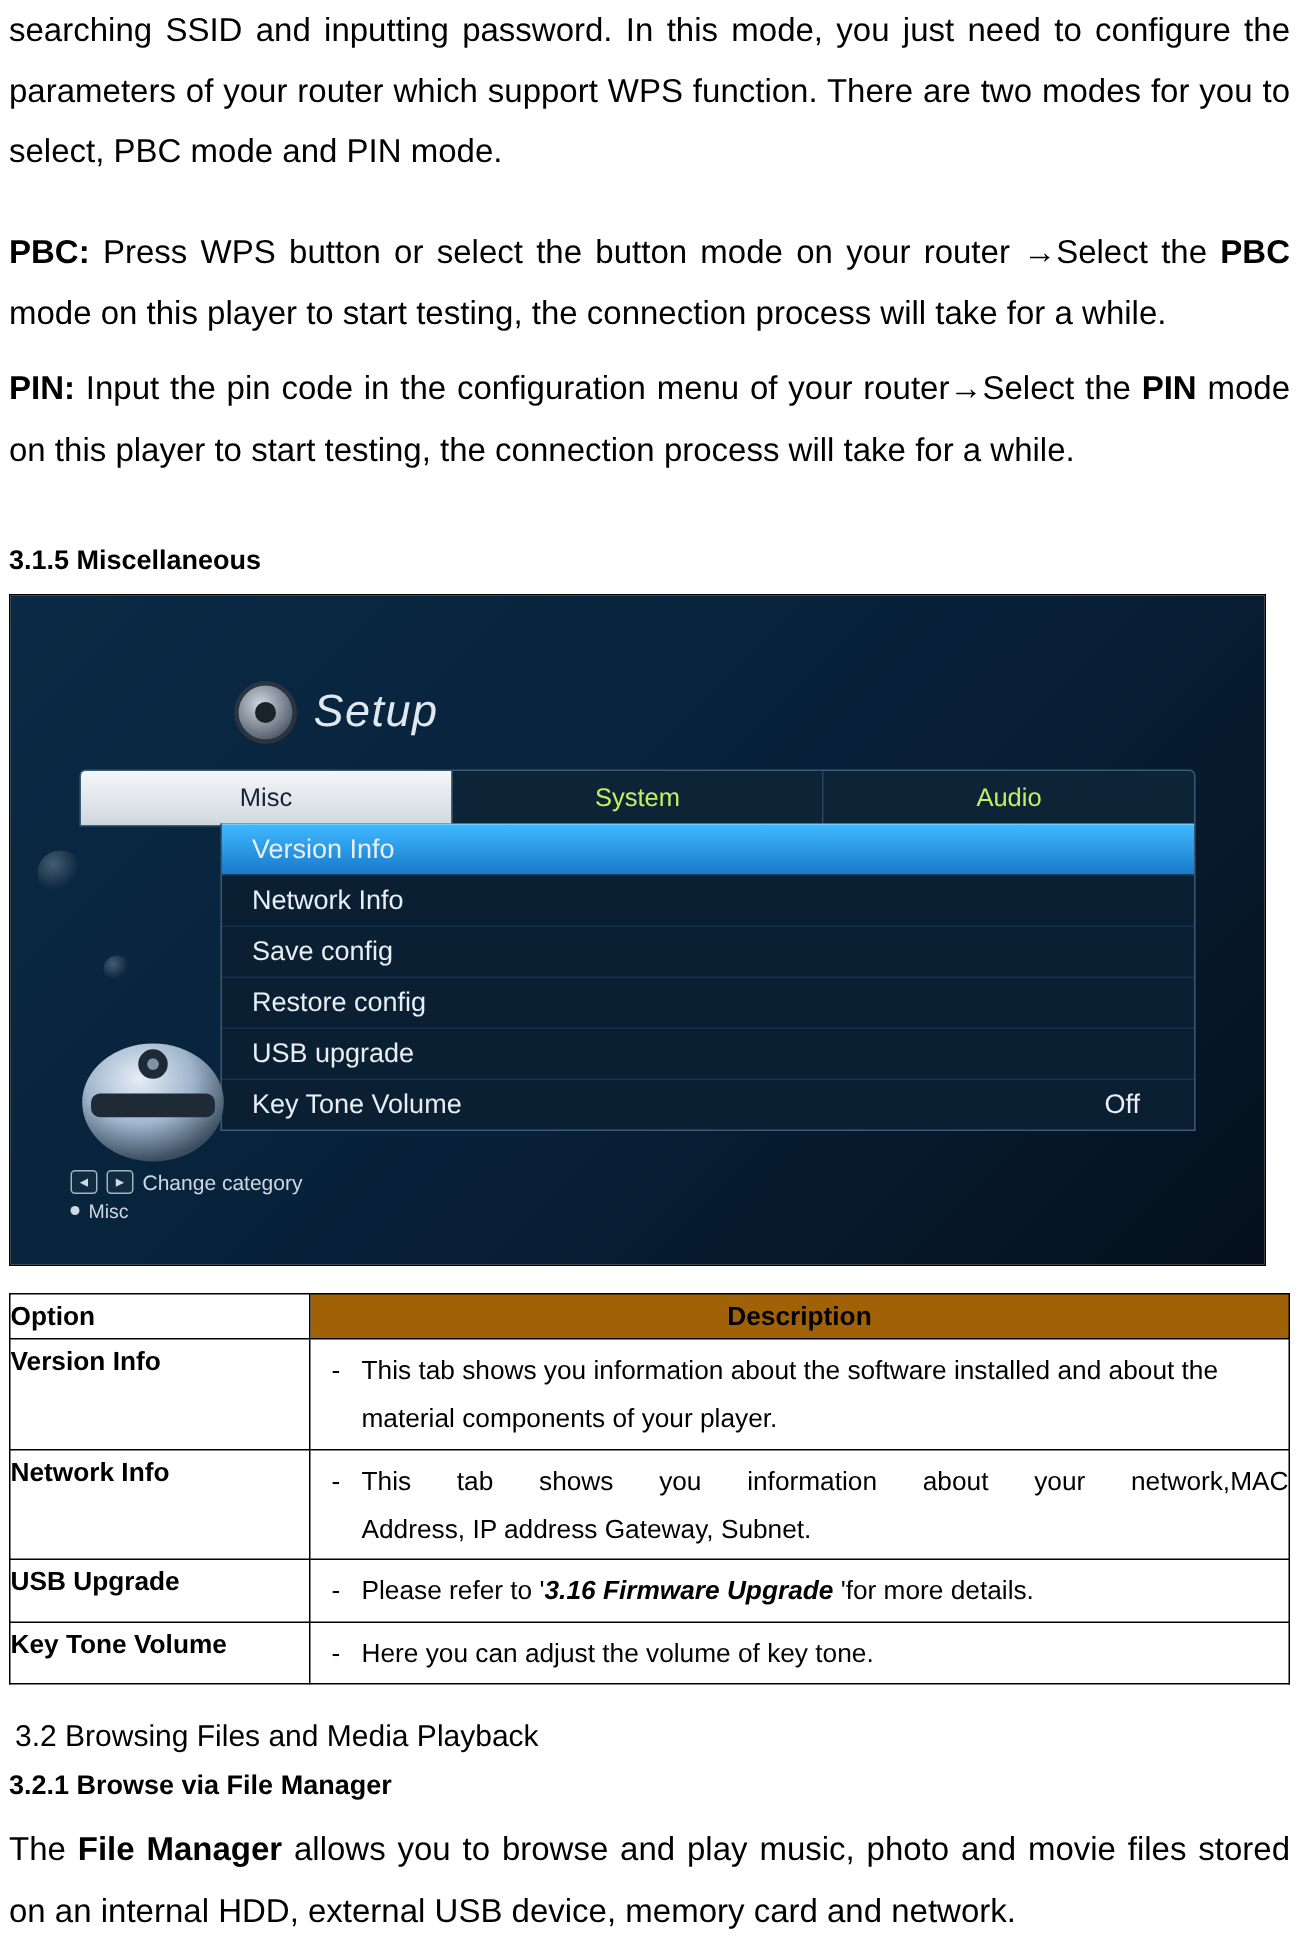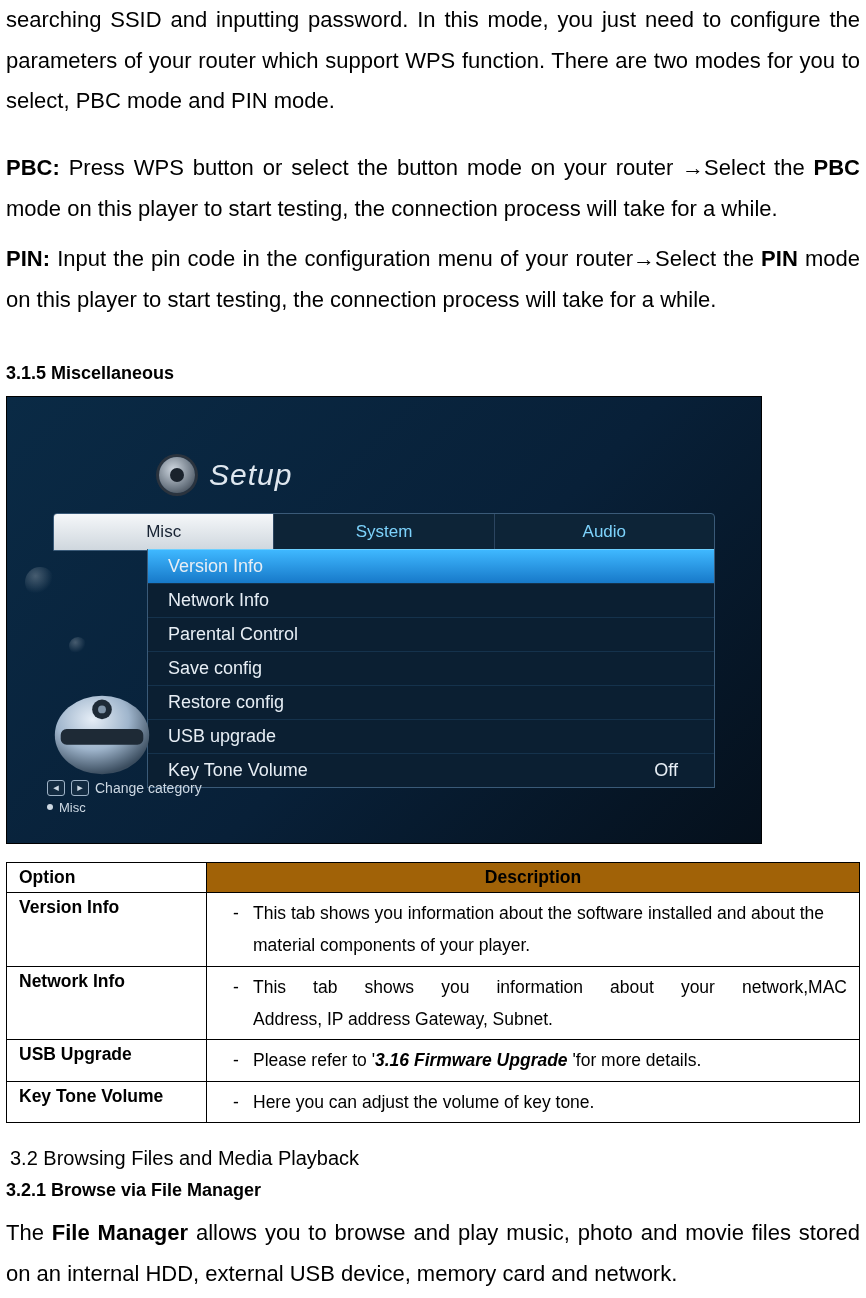--- a/index.html
+++ b/index.html
@@ -23,21 +23,21 @@
     margin: 22px 0 12px 0;
   }
   .h2 {
     font-size: 20px;
     font-weight: normal;
     margin: 24px 0 10px 4px;
   }
 
   
   .setup-shot {
-    width: 756px;
+    width: 838px;
     height: 448px;
     background: linear-gradient(135deg, #0a2a45 0%, #082038 55%, #05101c 100%);
     border: 1px solid #000;
     position: relative;
     overflow: hidden;
     margin-bottom: 18px;
   }
   .setup-title-row {
     position: absolute;
     left: 152px; top: 60px;
@@ -62,21 +62,21 @@
     left: 46px; right: 46px; top: 116px;
     display: flex;
     background: #0d2437;
     border: 1px solid #3a5a78;
     border-radius: 4px 4px 0 0;
     overflow: hidden;
   }
   .tab {
     flex: 1;
     text-align: center;
-    color: #7dd3fc;
+    color: #bef264;
     font-size: 17px;
     padding: 8px 0;
     border-right: 1px solid #2b4560;
   }
   .tab:last-child { border-right: none; }
   .tab.active {
     background: linear-gradient(#f5f7f9, #cfd7de);
     color: #162232;
   }
   .menu-list {
@@ -128,21 +128,21 @@
   .bubbles::after { left:62px; top:240px; width:18px; height:18px; }
 
   
   table.opts {
     width: 100%;
     border-collapse: collapse;
     font-size: 17.5px;
   }
   table.opts th, table.opts td {
     border: 1px solid #000;
-    padding: 4px 12px;
+    padding: 4px 0;
     vertical-align: top;
   }
   table.opts th.left {
     width: 200px;
     text-align: left;
     background: #fff;
   }
   table.opts th.desc-head {
     text-align: center;
     background: #a16207;
@@ -197,24 +197,20 @@
     <div class="tab">Audio</div>
   </div>
 
   <div class="menu-list">
     <div class="menu-row hl">
       <span>Version Info</span>
       <span class="menu-val"></span>
     </div>
     <div class="menu-row">
       <span>Network Info</span>
-      <span class="menu-val"></span>
-    </div>
-    <div class="menu-row">
-      <span>Parental Control</span>
       <span class="menu-val"></span>
     </div>
     <div class="menu-row">
       <span>Save config</span>
       <span class="menu-val"></span>
     </div>
     <div class="menu-row">
       <span>Restore config</span>
       <span class="menu-val"></span>
     </div>

